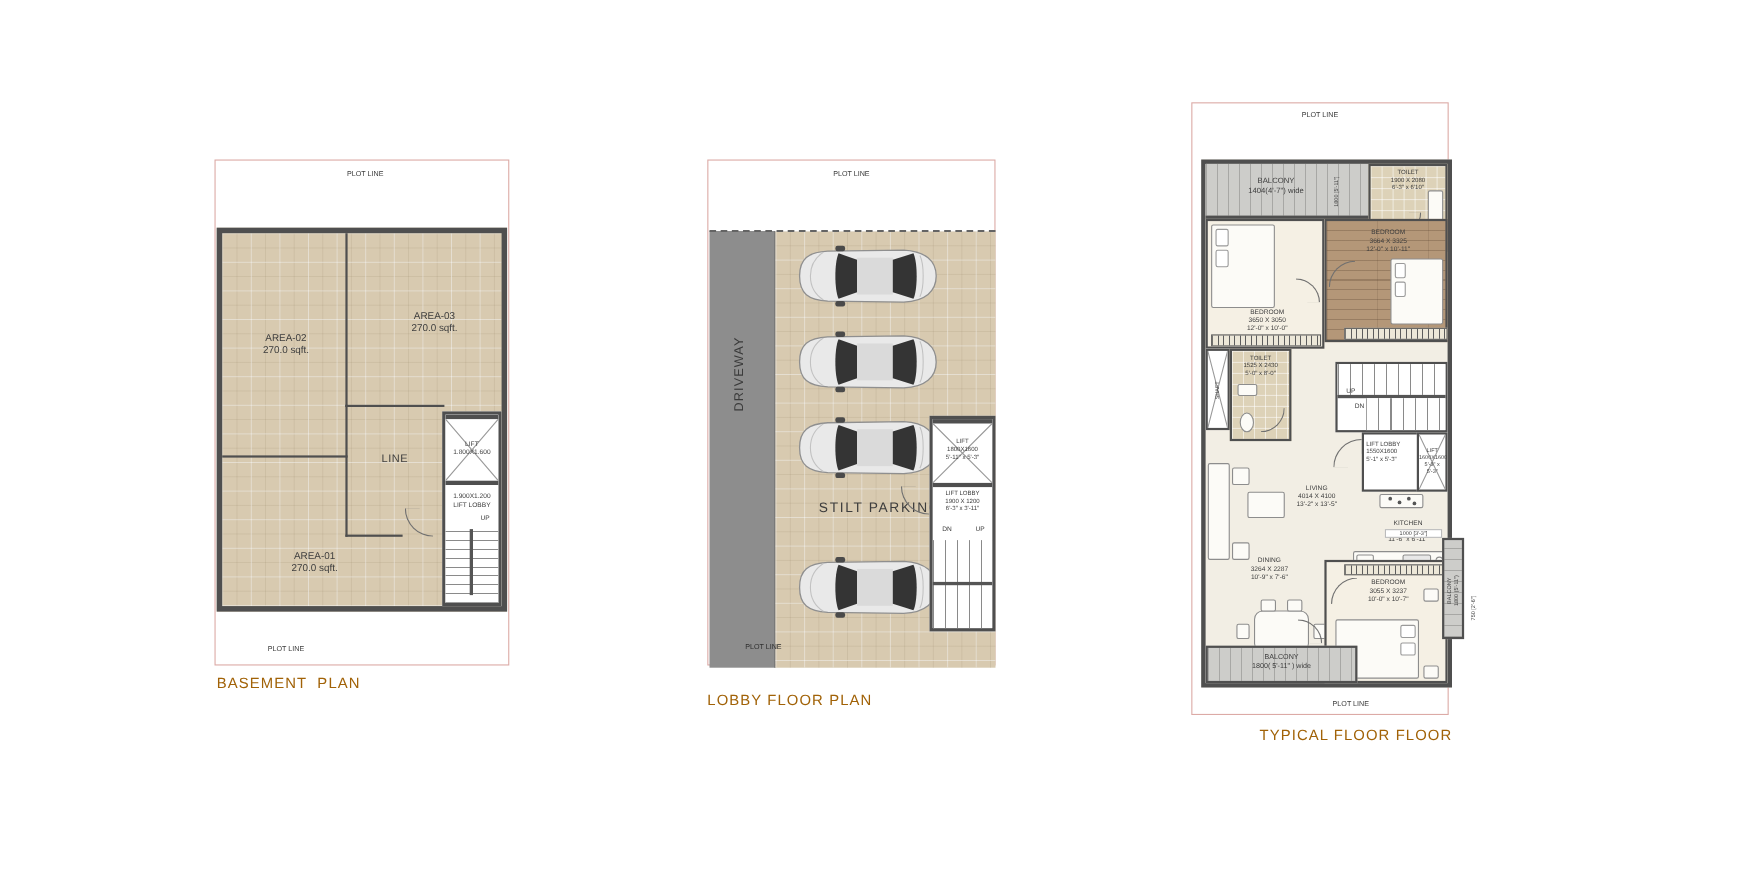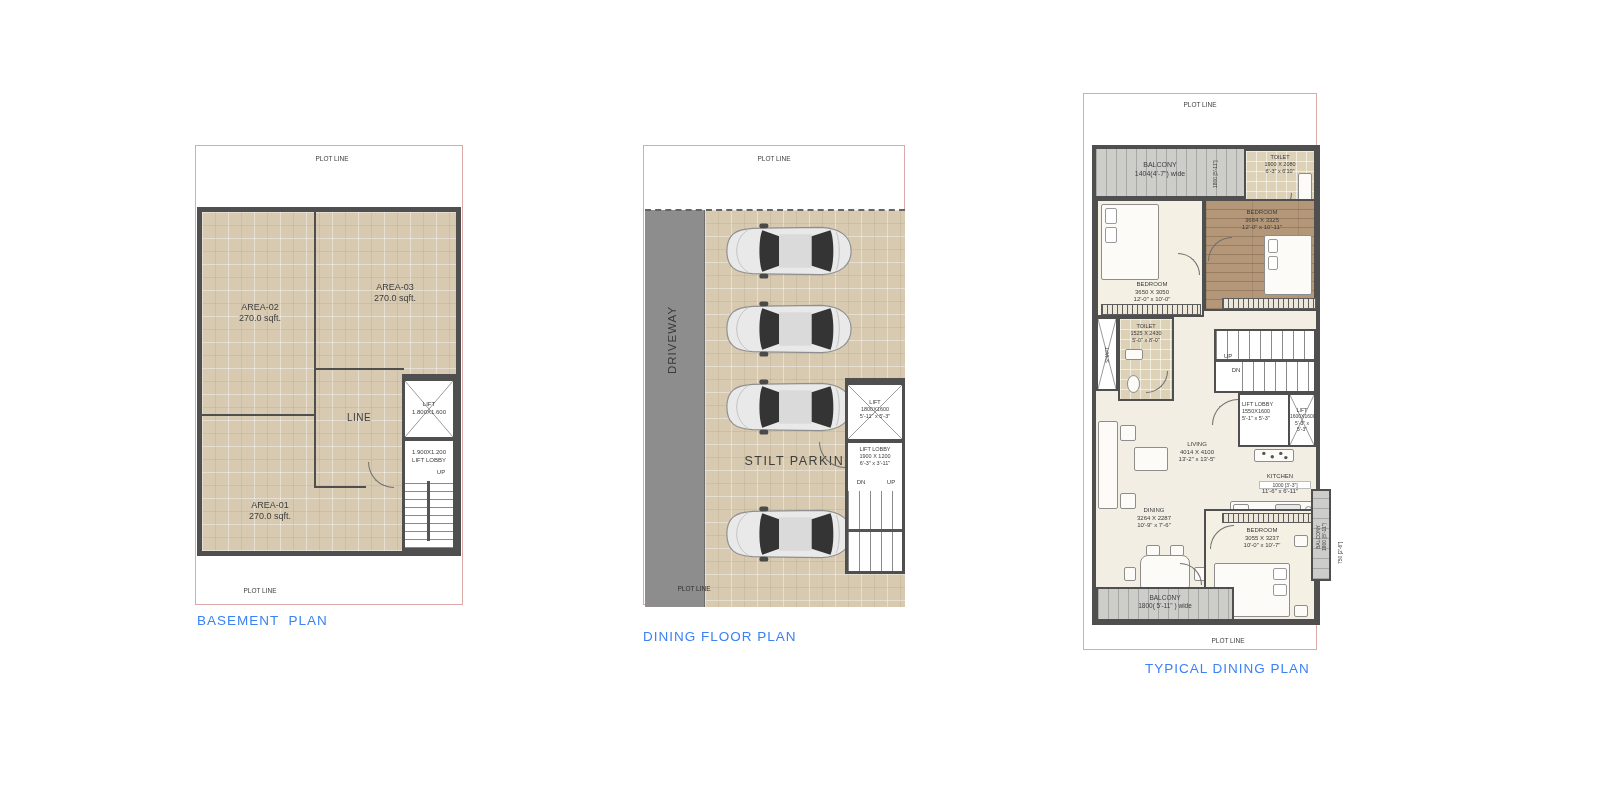--- a/index.html
+++ b/index.html
@@ -5,21 +5,21 @@
   *{margin:0;padding:0;box-sizing:border-box}
   html,body{width:1600px;height:800px}
   body{position:relative;background:#ffffff;font-family:"Liberation Sans",sans-serif;color:#3c3c3c;overflow:hidden}
   .abs{position:absolute}
   .plan{position:absolute}
   .plot-rect{position:absolute;border:1px solid #dcaaa6;background:#fff}
   .lbl{position:absolute;white-space:pre-line;text-align:center;color:#3d3d3d;line-height:1.25}
   .f5{font-size:5px}.f55{font-size:5.5px}.f6{font-size:6px}.f65{font-size:6.5px}
   .f7{font-size:7px}.f9{font-size:9px}.f10{font-size:10px;letter-spacing:.5px}
   .f12{font-size:12.5px;letter-spacing:1.5px}
-  .title{position:absolute;font-size:13.5px;letter-spacing:1px;color:#3b82f6;white-space:pre}
+  .title{position:absolute;font-size:13.5px;letter-spacing:1px;color:#a16207;white-space:pre}
   .wall{position:absolute;background:#4f4f4f}
   .building{position:absolute;border:5px solid #4f4f4f}
   .tile{background-color:#d8cab0;background-image:linear-gradient(rgba(255,255,255,.5) 1px,transparent 1px),linear-gradient(90deg,rgba(255,255,255,.5) 1px,transparent 1px),linear-gradient(rgba(150,135,105,.18) 1px,transparent 1px),linear-gradient(90deg,rgba(150,135,105,.18) 1px,transparent 1px);background-size:26px 26px,26px 26px,13px 13px,13px 13px}
   .tilesm{background-color:#ddd2b8;background-image:linear-gradient(rgba(255,255,255,.55) 1px,transparent 1px),linear-gradient(90deg,rgba(255,255,255,.55) 1px,transparent 1px);background-size:10px 10px}
   .planks-v{background:#cdcdca repeating-linear-gradient(90deg,rgba(110,110,108,.4) 0 1px,transparent 1px 10px)}
   .planks-h{background:#cdcdca repeating-linear-gradient(0deg,rgba(110,110,108,.4) 0 1px,transparent 1px 10px)}
   .wood{background:#b49778;background-image:repeating-linear-gradient(0deg,rgba(80,58,40,.28) 0 1px,transparent 1px 9px),repeating-linear-gradient(90deg,rgba(80,58,40,.15) 0 1px,transparent 1px 46px)}
   .marble{background:#f2eee4}
   .cream{background:#f5f0e4}
   .white{background:#fff}
@@ -70,21 +70,21 @@
       <div class="wall" style="left:112px;top:156px;width:2px;height:120px"></div>
       <div class="wall" style="left:0;top:202px;width:114px;height:2px"></div>
       <div class="wall" style="left:112px;top:274px;width:52px;height:2px"></div>
 
       <div class="door door-bl" style="left:166px;top:250px;width:26px;height:26px"></div>
 
       <div class="lbl f9" style="left:6px;top:90px;width:104px">AREA-02
 270.0 sqft.</div>
       <div class="lbl f9" style="left:140px;top:70px;width:106px">AREA-03
 270.0 sqft.</div>
-      <div class="lbl f9" style="left:12px;top:288px;width:112px">AREA-01
+      <div class="lbl f9" style="left:28px;top:288px;width:112px">AREA-01
 270.0 sqft.</div>
       <div class="lbl f10" style="left:114px;top:200px;width:86px">LINE</div>
 
       <div class="core" style="left:200px;top:162px;width:54px;height:177px;border-left-width:3px">
         <div class="abs white" style="left:0;top:0;width:48px;height:64px;border-top:4px solid #4f4f4f;border-bottom:4px solid #4f4f4f">
           <svg class="xsvg" viewBox="0 0 100 100" preserveAspectRatio="none">
               <path d="M0,0 L100,100 M100,0 L0,100" stroke="#9a9a9a" stroke-width="1" vector-effect="non-scaling-stroke" fill="none"></path>
             </svg>
           <div class="lbl f6" style="left:0;top:20px;width:48px">LIFT
 1.800X1.600</div>
@@ -148,21 +148,21 @@
         <div class="abs stairs-v" style="left:0;top:110px;width:54px;height:80px">
           <div class="rail" style="left:0;top:38px;width:54px;height:3px"></div>
         </div>
       </div>
       <div class="door door-bl" style="left:114px;top:232px;width:26px;height:26px"></div>
     </div>
 
     <div class="dashed-top" style="left:2px;top:64px;width:260px"></div>
 
     <div class="lbl f65" style="left:14px;top:440px;width:74px;color:#2f2f2f">PLOT LINE</div>
-    <div class="title" style="left:0;top:484px">DINING FLOOR PLAN</div>
+    <div class="title" style="left:0;top:484px">LOBBY FLOOR PLAN</div>
   </section>
 
   <section class="plan" style="left:1083px;top:93px;width:275px;height:600px">
     <div class="plot-rect" style="left:0;top:0;width:234px;height:557px"></div>
     <div class="lbl f65" style="left:72px;top:8px;width:90px">PLOT LINE</div>
 
     <div class="building marble" style="left:9px;top:52px;width:228px;height:480px;border-width:4px">
 
       <div class="abs planks-v" style="left:0;top:0;width:148px;height:50px;border-bottom:3px solid #4f4f4f">
         <div class="lbl f7" style="left:8px;top:12px;width:112px">BALCONY
@@ -303,16 +303,16 @@
     </div>
 
     <div class="abs planks-h" style="left:228px;top:396px;width:20px;height:92px;border:2px solid #4f4f4f">
       <div class="lbl vtext f5" style="left:2px;top:4px;height:84px;width:14px">BALCONY
 1800 (5'-11")</div>
     </div>
     <div class="lbl f5" style="left:176px;top:388px;width:52px;background:#fff;border:1px solid #bbb">1000 [3'-3"]</div>
     <div class="lbl vtext f5" style="left:254px;top:428px;height:64px">750 [2'-6"]</div>
 
     <div class="lbl f65" style="left:108px;top:544px;width:74px">PLOT LINE</div>
-    <div class="title" style="left:62px;top:568px">TYPICAL DINING PLAN</div>
+    <div class="title" style="left:62px;top:568px">TYPICAL FLOOR FLOOR</div>
   </section>
 
 </div>
 
 </body></html>

